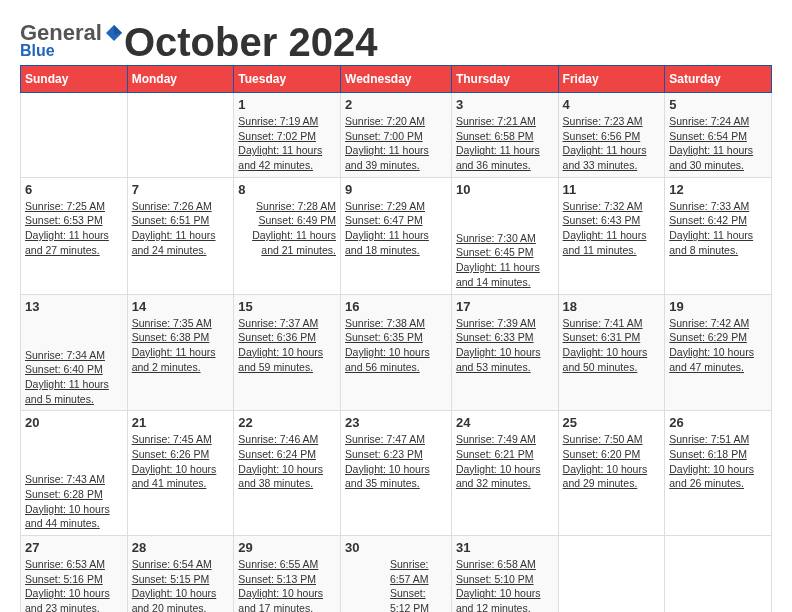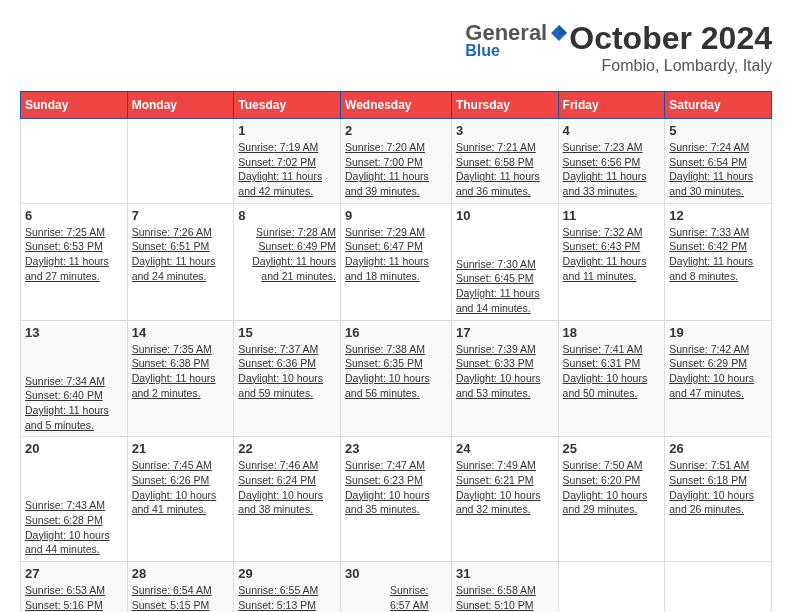--- a/index.html
+++ b/index.html
@@ -5,23 +5,22 @@
     * { box-sizing: border-box; margin: 0; padding: 0; }
     body {
       font-family: Arial, sans-serif;
       background: #fff;
       width: 792px;
       min-height: 612px;
       padding: 20px;
     }
     .header {
       display: flex;
-      justify-content: flex-end;
+      justify-content: flex-start;
       align-items: flex-start;
-      margin-bottom: 16px;
     }
     .logo {
       display: flex;
       flex-direction: column;
       align-items: flex-start;
     }
     .logo-text {
       display: flex;
       align-items: center;
       font-size: 22px;
@@ -32,21 +31,21 @@
     .logo-blue { color: #2266bb; font-weight: bold; }
     .logo-icon {
       width: 20px;
       height: 20px;
       margin-left: 2px;
     }
     .title-block {
       text-align: right;
     }
     .month-title {
-      font-size: 32px;
+      font-size: 40px;
       font-weight: bold;
       color: #333;
     }
     .location-title {
       font-size: 16px;
       color: #555;
     }
     table {
       width: 100%;
       border-collapse: collapse;
@@ -106,21 +105,20 @@
         <polygon points="10,2 18,10 10,18 2,10" fill="#2266bb"></polygon>
         <polygon points="10,2 18,10 10,12" fill="#1a55a0"></polygon>
       </svg>
     </div>
     <div style="margin-top:-4px;">
       <span class="logo-blue">Blue</span>
     </div>
   </div>
   <div class="title-block">
     <div class="month-title">October 2024</div>
-    <div class="location-title">Fombio, Lombardy, Italy</div>
   </div>
 </div>
 
 <table>
   <thead>
     <tr>
     <th>Sunday</th>
         <th>Monday</th>
         <th>Tuesday</th>
         <th>Wednesday</th>

